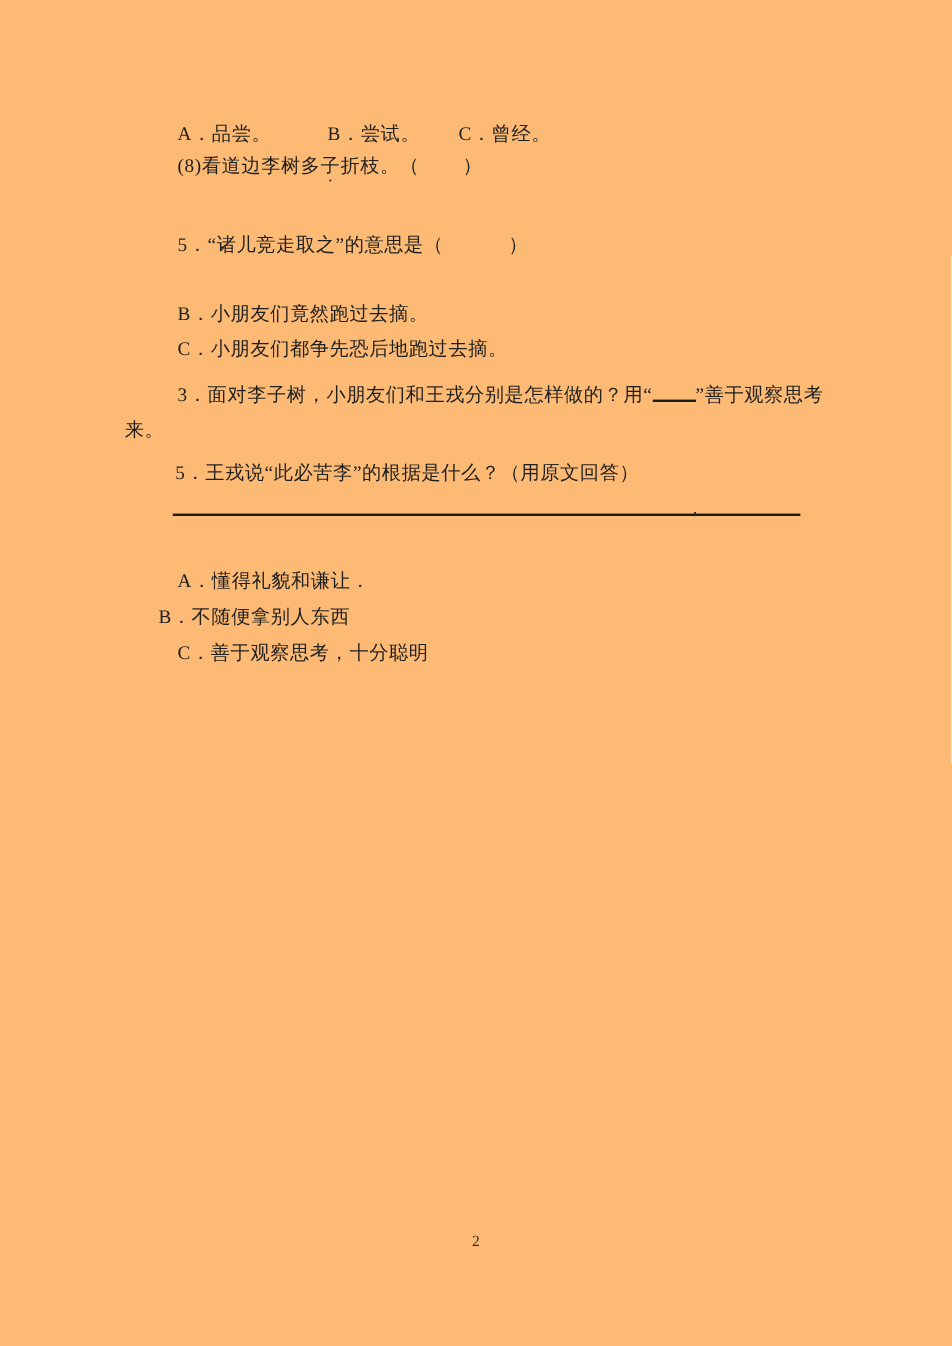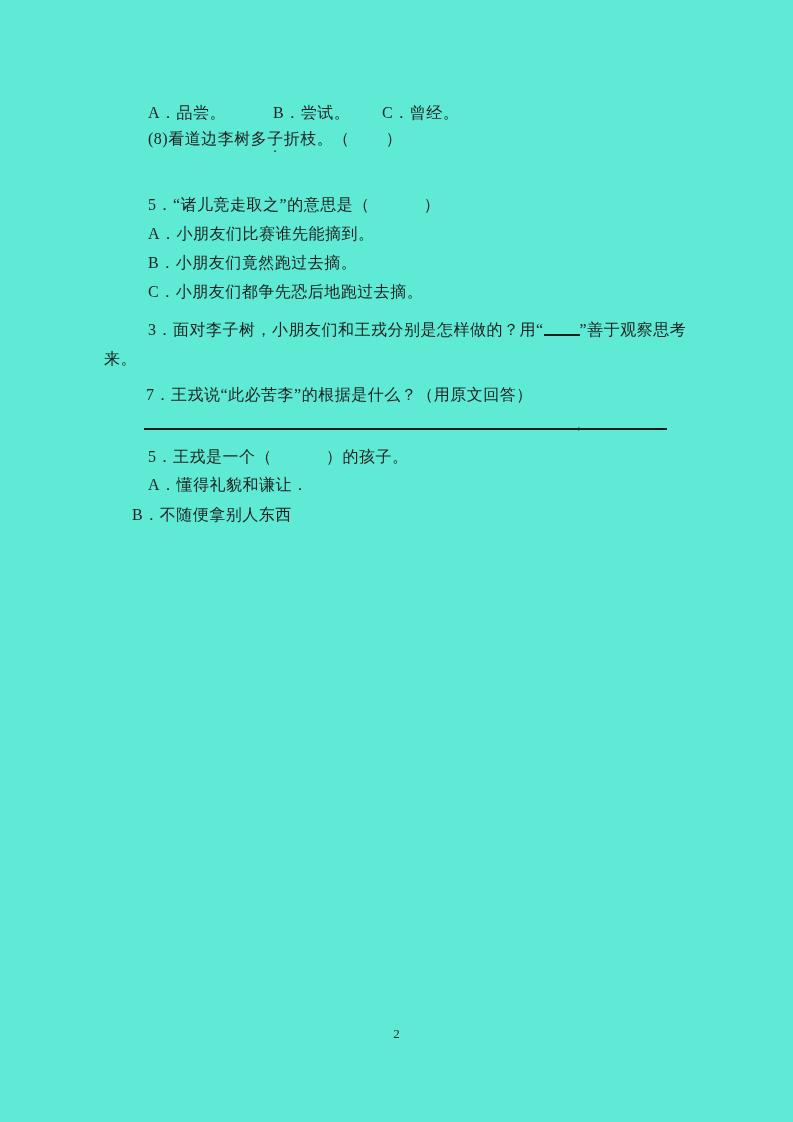--- a/index.html
+++ b/index.html
@@ -4,21 +4,21 @@
 <style>
   html, body {
     margin: 0;
     padding: 0;
     background: #ffffff;
   }
   .page {
     position: relative;
     width: 793px;
     height: 1122px;
-    background: #5eead4;
+    background: #fdba74;
     overflow: hidden;
     font-family: "Liberation Serif", "DejaVu Serif", serif;
     color: #1f1f1f;
   }
   .line {
     position: absolute;
     font-size: 16px;
     line-height: 20px;
     height: 20px;
     white-space: pre;
@@ -84,32 +84,31 @@
   <div class="line options-row" style="top:103px;left:148px">
     <span class="opt" style="left:0px">A．品尝。</span>
     <span class="opt" style="left:125px">B．尝试。</span>
     <span class="opt" style="left:234px">C．曾经。</span>
   </div>
 
   <div class="line" style="top:129px;left:148px"><span>(8)看道边李树多</span><span class="emph-wrap"><span>子</span><span class="emph-mark">·</span></span><span>折枝。（        ）</span></div>
 
 
   <div class="line" style="top:195px;left:148px">5．“诸儿竞走取之”的意思是（            ）</div>
-  <div class="line" style="top:224px;left:148px">A．小朋友们比赛谁先能摘到。</div>
   <div class="line" style="top:282px;left:148px">C．小朋友们都争先恐后地跑过去摘。</div>
   <div class="line" style="top:253px;left:148px">B．小朋友们竟然跑过去摘。</div>
 
   <div class="line" style="top:320px;left:148px"><span>3．面对李子树，小朋友们和王戎分别是怎样做的？用“</span><span class="inline-blank"></span><span>”善于观察思考</span></div>
   <div class="line" style="top:349px;left:104px">来。</div>
 
-  <div class="line" style="top:385px;left:146px">7．王戎说“此必苦李”的根据是什么？（用原文回答）</div>
+  <div class="line" style="top:385px;left:146px">5．王戎说“此必苦李”的根据是什么？（用原文回答）</div>
 
   <div class="answer-line">
     <span class="answer-comma">，</span>
   </div>
 
-  <div class="line" style="top:447px;left:148px">5．王戎是一个（            ）的孩子。</div>
   <div class="line" style="top:475px;left:148px">A．懂得礼貌和谦让．</div>
   <div class="line" style="top:505px;left:132px">B．不随便拿别人东西</div>
+  <div class="line" style="top:535px;left:148px">C．善于观察思考，十分聪明</div>
 
   <div class="page-num">2</div>
 
 </div>
 
 </body></html>

